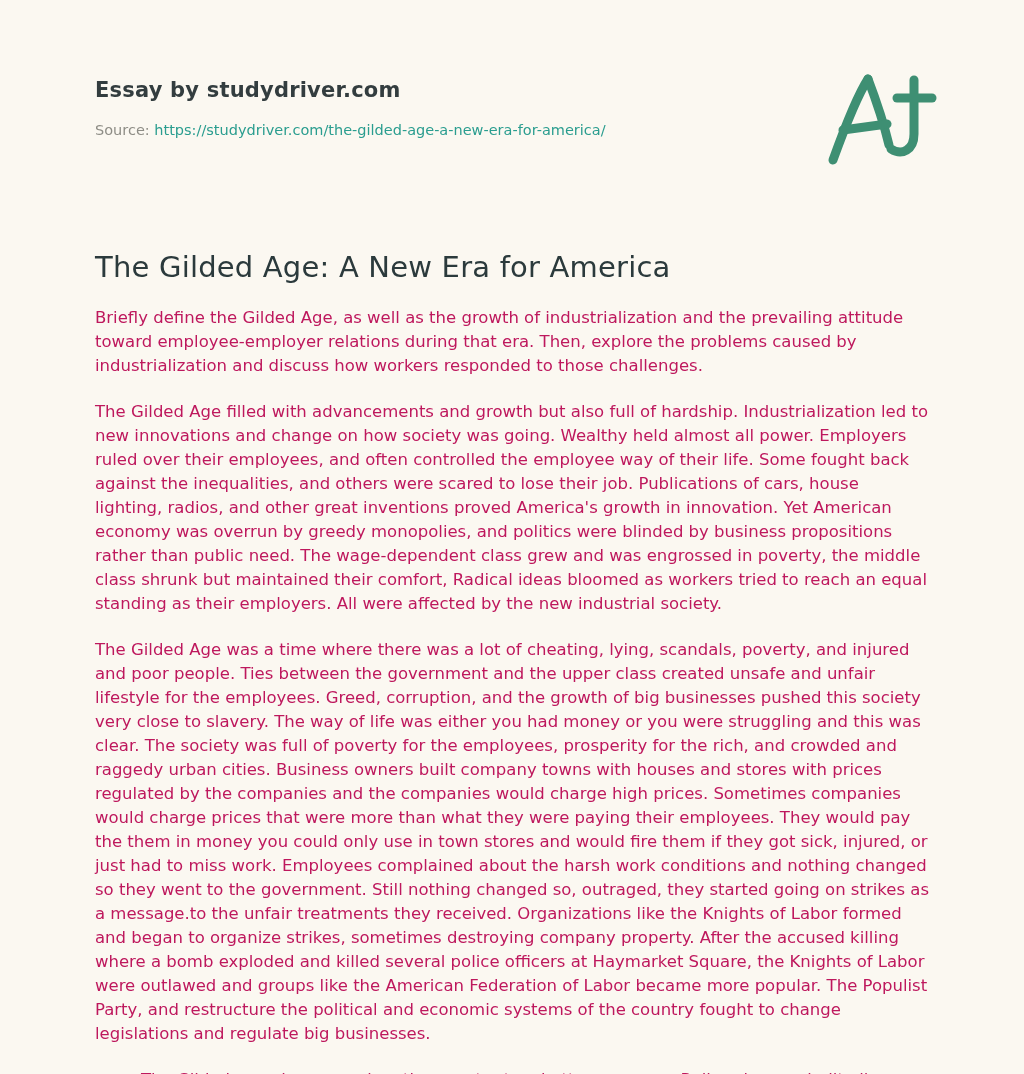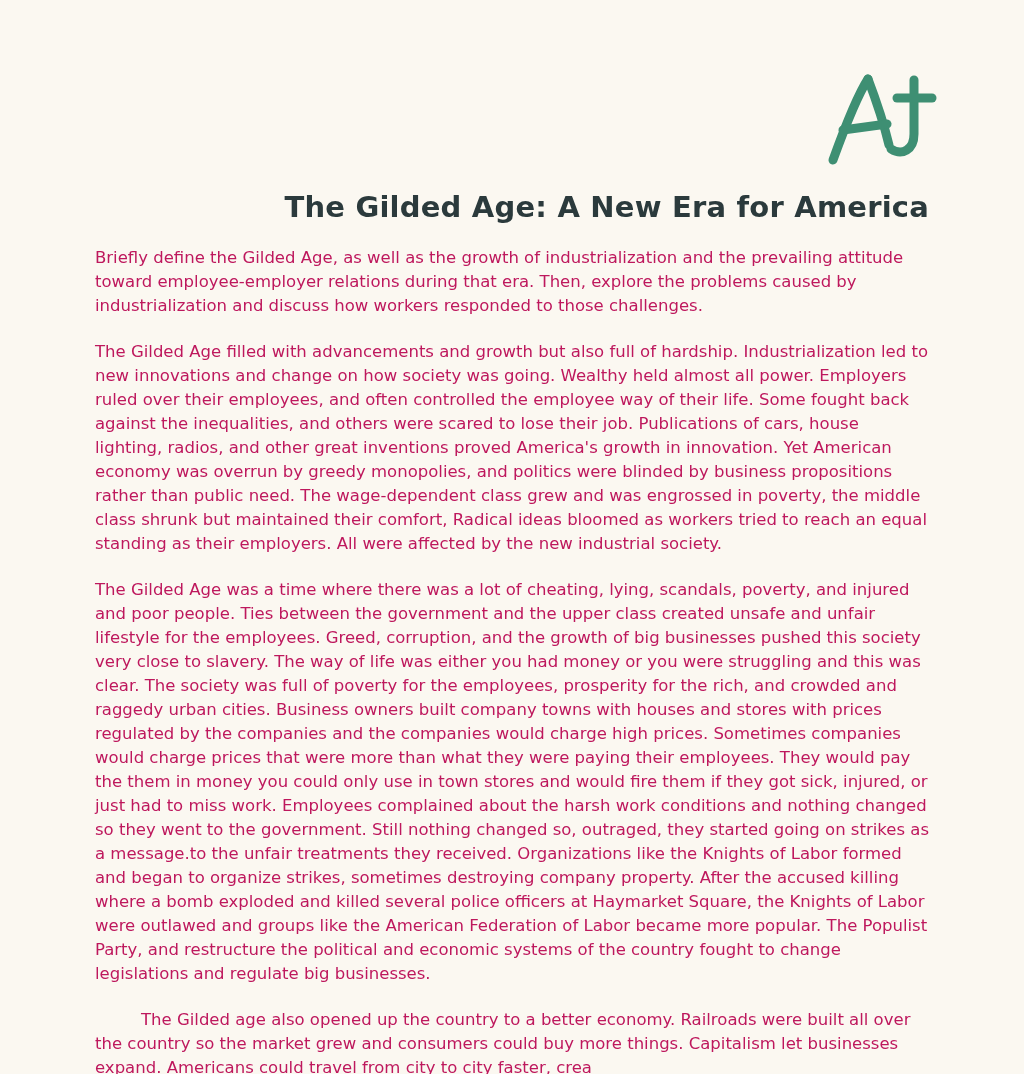--- a/index.html
+++ b/index.html
@@ -39,45 +39,49 @@
   .logo {
     position: absolute;
     top: 72px;
     right: 86px;
     width: 112px;
     height: 94px;
   }
   .essay-title {
     margin-top: 112px;
     font-size: 29px;
-    font-weight: bold;
+    font-weight: normal;
     color: #2b3a3c;
     letter-spacing: 0.2px;
-    text-align: right;
   }
   .essay-body {
     margin-top: 6px;
   }
   .para {
     font-size: 16.5px;
     line-height: 24px;
     color: #be185d;
     margin: 22px 0 0 0;
     text-align: left;
   }
   .para.indent {
     text-indent: 46px;
   }
 </style>
 </head>
 <body>
 
 <div class="page">
 
+  <div class="byline">Essay by studydriver.com</div>
 
+  <div class="source-line">
+    <span>Source:</span>
+    <a class="source-link">https://studydriver.com/the-gilded-age-a-new-era-for-america/</a>
+  </div>
 
   <h1 class="essay-title">The Gilded Age: A New Era for America</h1>
 
   <div class="essay-body">
       <p class="para">Briefly define the Gilded Age, as well as the growth of industrialization and the prevailing attitude toward employee-employer relations during that era. Then, explore the problems caused by industrialization and discuss how workers responded to those challenges.</p>
       <p class="para">The Gilded Age filled with advancements and growth but also full of hardship. Industrialization led to new innovations and change on how society was going. Wealthy held almost all power. Employers ruled over their employees, and often controlled the employee way of their life. Some fought back against the inequalities, and others were scared to lose their job. Publications of cars, house lighting, radios, and other great inventions proved America's growth in innovation. Yet American economy was overrun by greedy monopolies, and politics were blinded by business propositions rather than public need. The wage-dependent class grew and was engrossed in poverty, the middle class shrunk but maintained their comfort, Radical ideas bloomed as workers tried to reach an equal standing as their employers. All were affected by the new industrial society.</p>
       <p class="para">The Gilded Age was a time where there was a lot of cheating, lying, scandals, poverty, and injured and poor people. Ties between the government and the upper class created unsafe and unfair lifestyle for the employees. Greed, corruption, and the growth of big businesses pushed this society very close to slavery. The way of life was either you had money or you were struggling and this was clear. The society was full of poverty for the employees, prosperity for the rich, and crowded and raggedy urban cities.  Business owners built company towns with houses and stores with prices regulated by the companies and the companies would charge high prices. Sometimes companies would charge prices that were more than what they were paying their employees. They would pay the them in money you could only use in town stores and would fire them if they got sick, injured, or just had to miss work. Employees complained about the harsh work conditions and nothing changed so they went to the government. Still nothing changed so, outraged, they started going on strikes as a message.to the unfair treatments they received.  Organizations like the Knights of Labor formed and began to organize strikes, sometimes destroying company property. After the accused killing where a bomb exploded and killed several police officers at Haymarket Square, the Knights of Labor were outlawed and groups like the American Federation of Labor became more popular. The Populist Party, and restructure the political and economic systems of the country fought to change legislations and regulate big businesses.</p>
       <p class="para indent">The Gilded age also opened up the country to a better economy. Railroads were built all over the country so the market grew and consumers could buy more things. Capitalism let businesses expand. Americans could travel from city to city faster, crea</p>
     </div>
 

